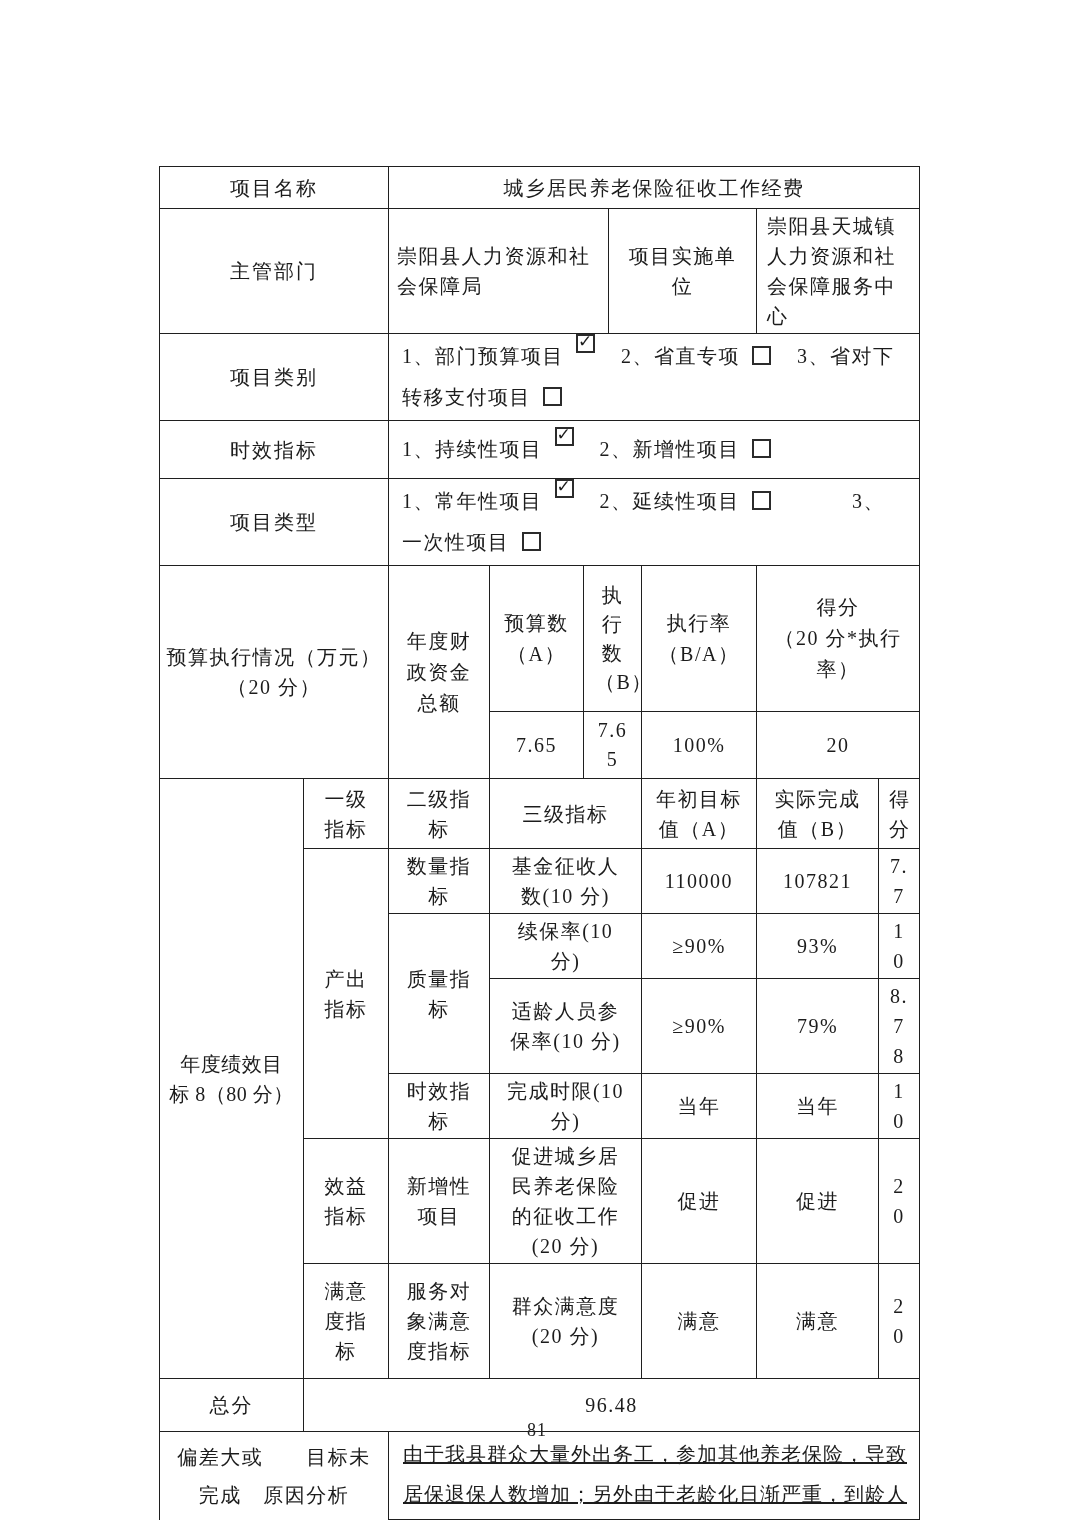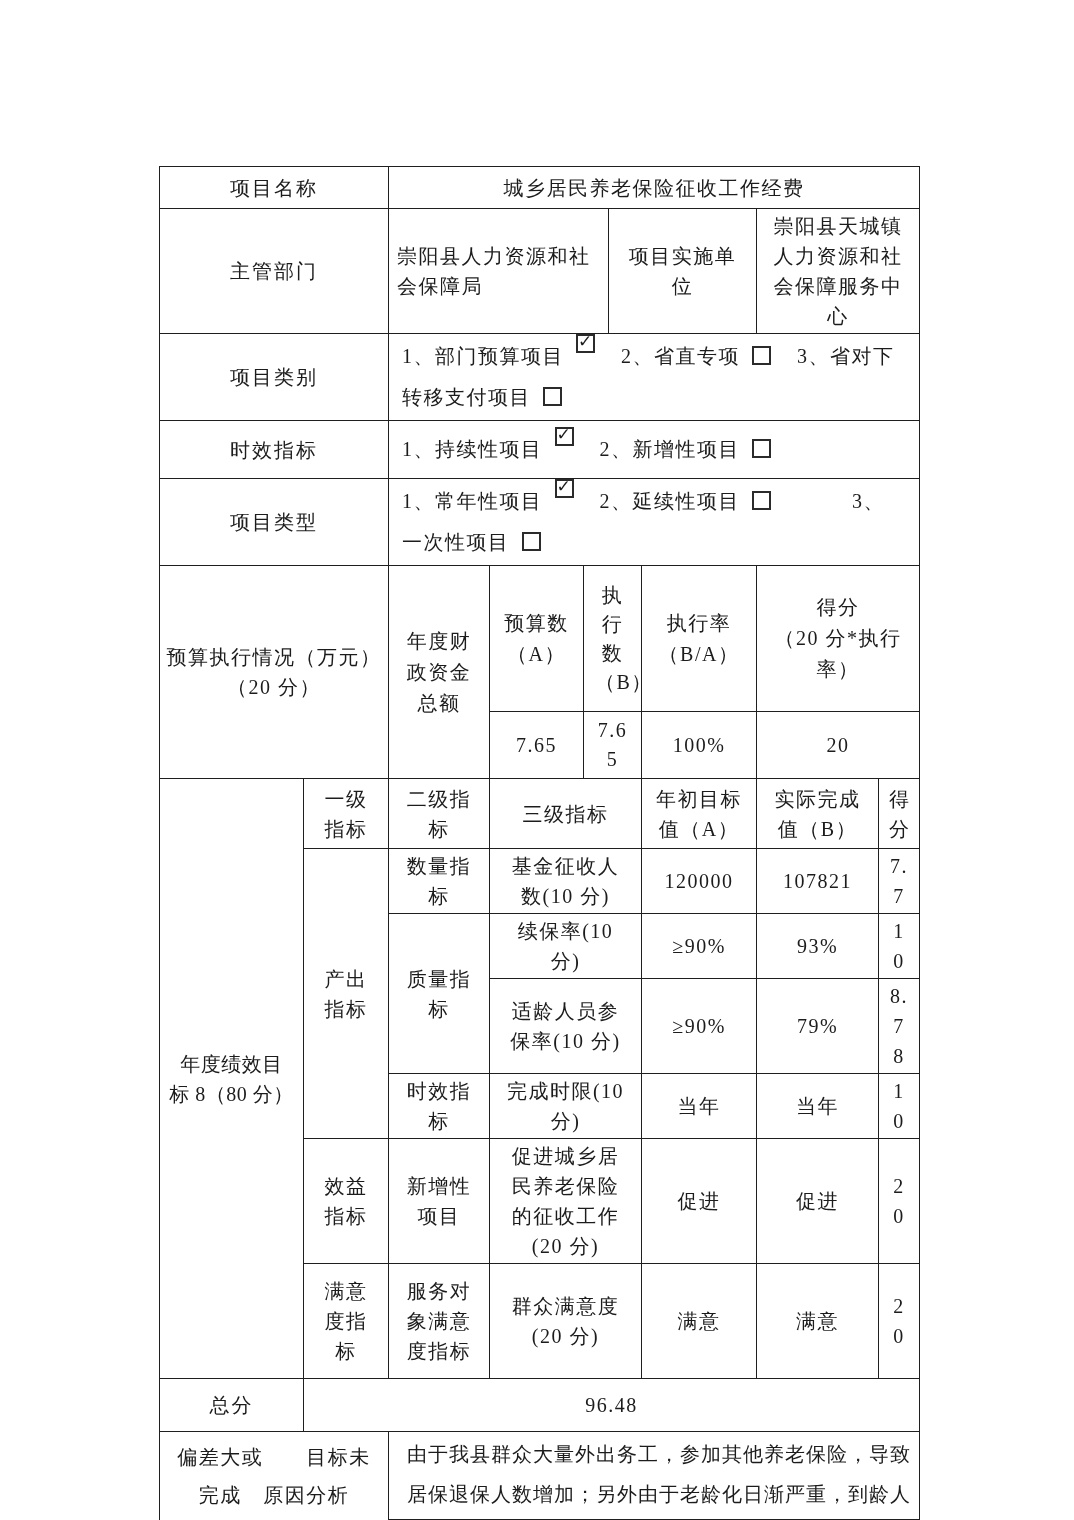--- a/index.html
+++ b/index.html
@@ -25,42 +25,42 @@
     letter-spacing:1.5px;
     text-align:center;
     vertical-align:middle;
     word-break:break-all;
     padding:2px 10px;
     background:#fff;
   }
   td.lbl{letter-spacing:2px;}
   td.left{text-align:left;}
   td.dept-val{padding:2px 8px;}
-  td.impl-val{padding:2px 10px;text-align:center;}
+  td.impl-val{padding:2px 10px;}
   td.impl-lbl{padding:2px 13px;}
   td.opt{
     text-align:left;padding:2px 13px;line-height:41px;letter-spacing:1.5px;
   }
   td.budget-lbl{padding:2px 6px;}
   td.fund-lbl{padding:2px 12px;line-height:31px;}
   td.col-a{padding:2px 12px;line-height:31px;}
   td.col-b{padding:2px 11px;line-height:29px;}
   td.col-rate{padding:2px 12px;line-height:31px;}
   td.col-score{padding:2px 16px;line-height:31px;}
   td.perf-lbl{padding:2px 8px;letter-spacing:0.5px;}
   td.l1{padding:2px 13px;}
   td.l2{padding:2px 12px;}
   td.l3{padding:2px 14px;}
   td.tgt{padding:2px 12px;}
   td.act{padding:2px 14px;}
   td.sc{padding:2px 10px;}
   td.reason{
-    text-align:right;vertical-align:top;
+    text-align:center;vertical-align:top;
     padding:2px 8px 2px 10px;
-    line-height:40px;letter-spacing:1px;
+    line-height:40px;letter-spacing:1px;text-decoration:underline;
   }
   td.noborder-bottom{border-bottom:none;}
   td.dev-lbl{line-height:38px;}
   .preline{white-space:pre-line;}
   
   .cb{
     display:inline-block;width:15px;height:15px;
     border:2px solid #2b2b2b;background:#fff;
     margin:0 26px 0 12px;
     vertical-align:-2px;
@@ -157,21 +157,21 @@
       <td class="l3" colspan="3">三级指标</td>
       <td class="tgt">年初目标值（A）</td>
       <td class="act">实际完成值（B）</td>
       <td class="sc">得分</td>
     </tr>
 
     <tr style="height:55px">
       <td class="l1" rowspan="4">产出指标</td>
       <td class="l2">数量指标</td>
       <td class="l3" colspan="3">基金征收人数(10 分)</td>
-      <td class="tgt">120000</td>
+      <td class="tgt">110000</td>
       <td class="act">107821</td>
       <td class="sc">7.7</td>
     </tr>
 
     <tr style="height:60px">
       <td class="l2" rowspan="2">质量指标</td>
       <td class="l3" colspan="3">续保率(10 分)</td>
       <td class="tgt">≥90%</td>
       <td class="act">93%</td>
       <td class="sc">10</td>
@@ -216,13 +216,14 @@
     </tr>
 
     <tr style="height:88px">
       <td class="dev-lbl preline noborder-bottom" colspan="2">偏差大或　　目标未
 完成　原因分析</td>
       <td class="reason" colspan="7">由于我县群众大量外出务工，参加其他养老保险，导致居保退保人数增加；另外由于老龄化日渐严重，到龄人</td>
     </tr>
   </tbody>
     </table>
 
+  <div class="page-number">81</div>
 </div>
 
 </body></html>

